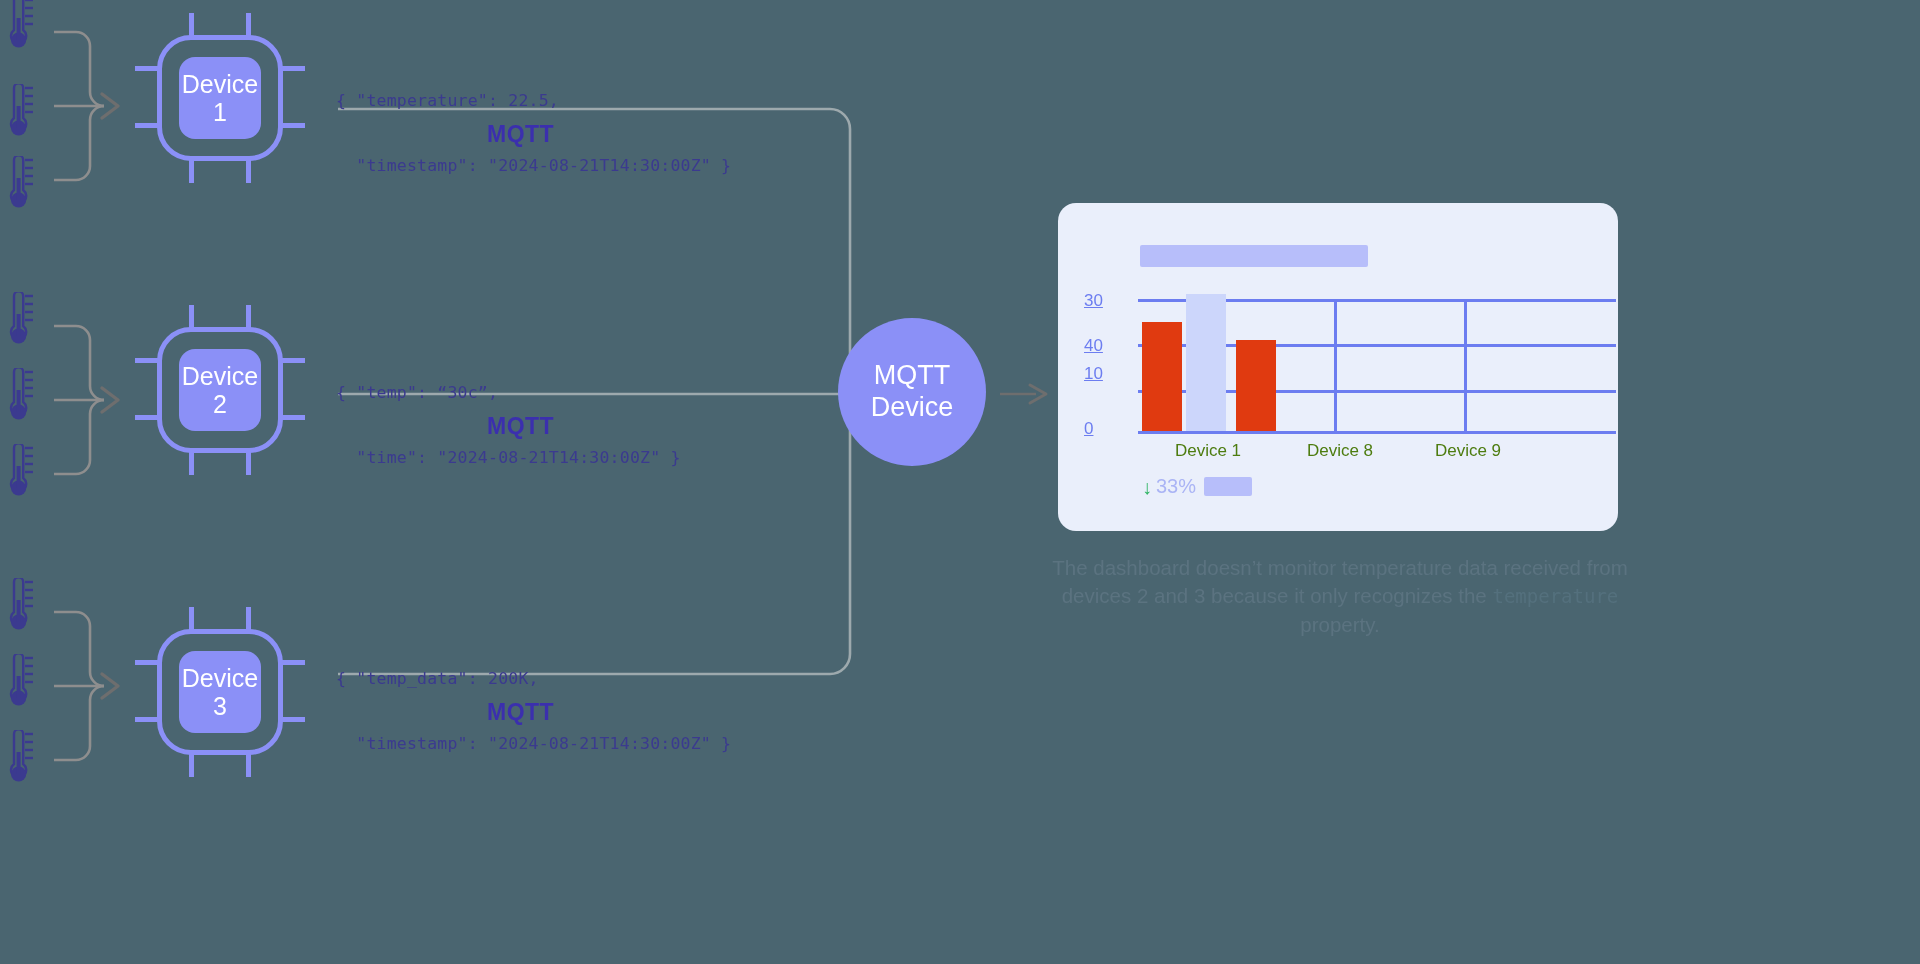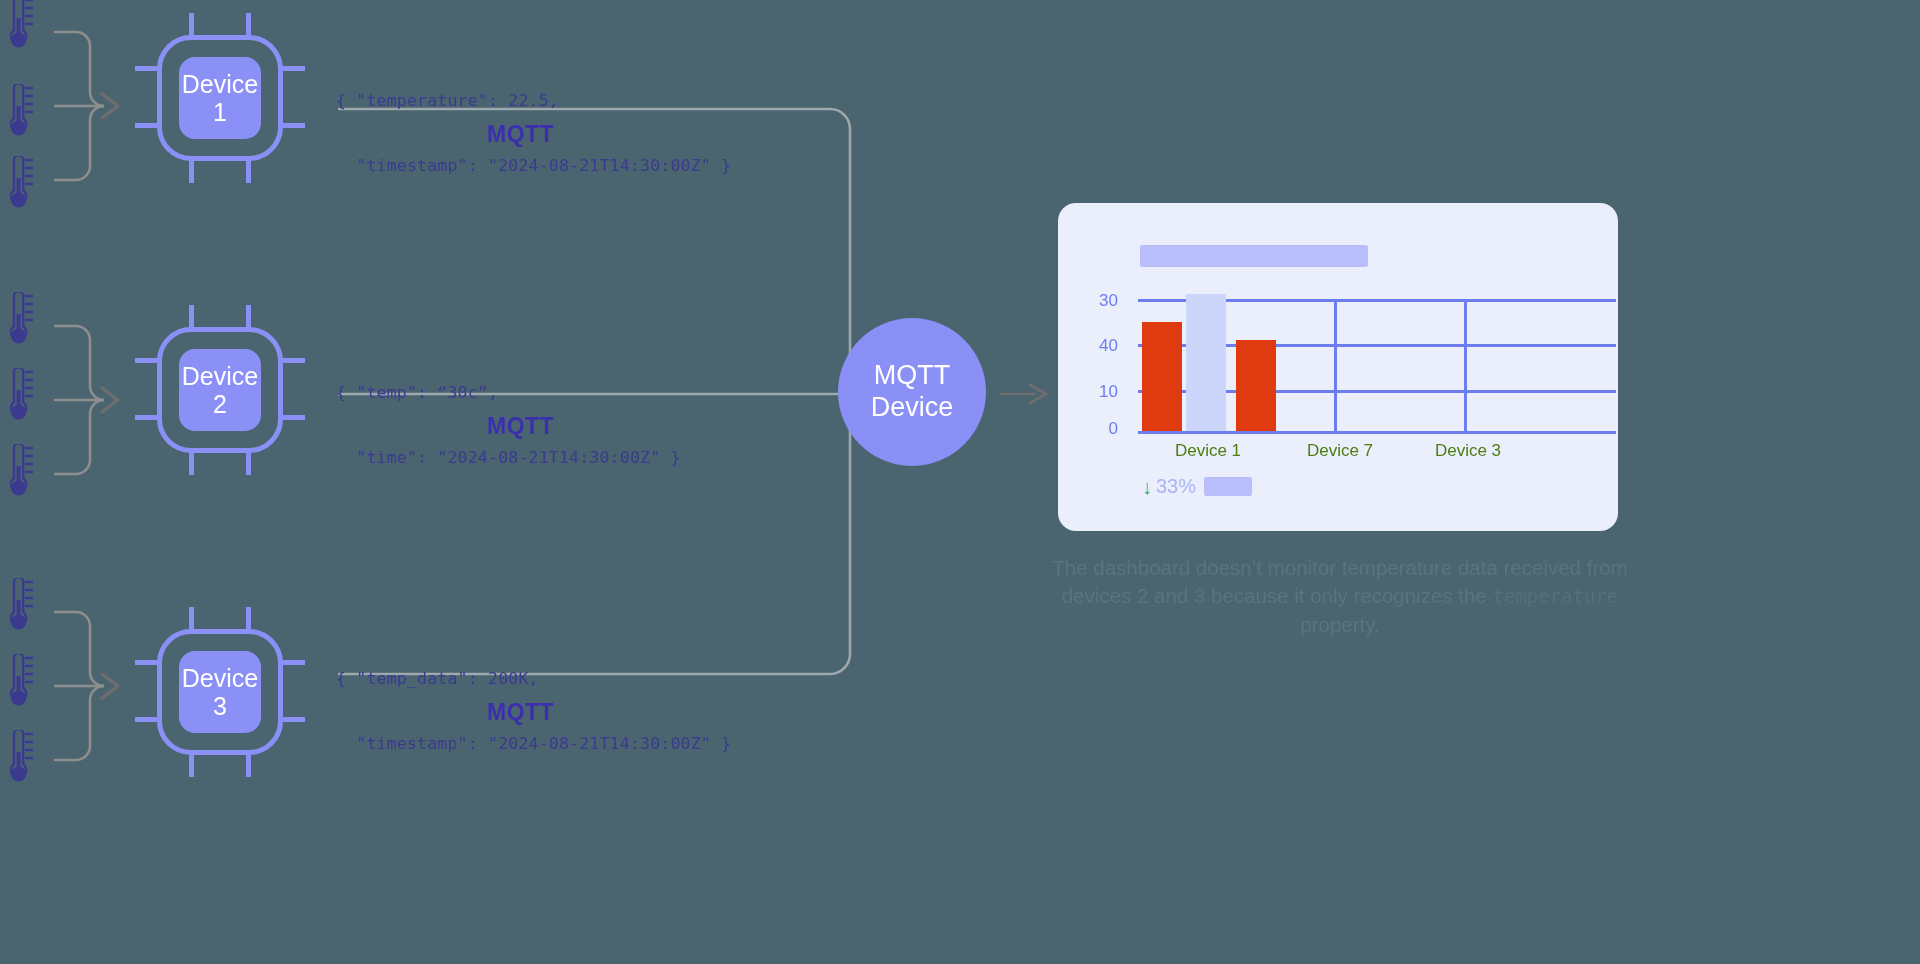--- a/index.html
+++ b/index.html
@@ -130,22 +130,22 @@
   }
   .chart {
     position: absolute;
     left: 0; top: 0;
     width: 560px; height: 328px;
   }
   .ytick {
     position: absolute;
     font-size: 17px;
     color: #6c7df0;
-    text-align: right;
     width: 34px;
+    text-decoration: underline;
   }
   .gridline {
     position: absolute;
     height: 3px;
     background: #6c7df0;
   }
   .vline {
     position: absolute;
     width: 3px;
     background: #6c7df0;
@@ -456,38 +456,38 @@
     </svg>
   </div>
 
   <div class="dashboard">
     <div class="dash-titlebar"></div>
 
     <div class="chart">
 
       <div class="ytick" style="left:26px; top:88px;">30</div>
       <div class="ytick" style="left:26px; top:133px;">40</div>
-      <div class="ytick" style="left:26px; top:179px;">10</div>
+      <div class="ytick" style="left:26px; top:161px;">10</div>
       <div class="ytick" style="left:26px; top:216px;">0</div>
 
       <div class="gridline" style="left:80px; top:96px;  width:478px;"></div>
       <div class="gridline" style="left:80px; top:141px; width:478px;"></div>
       <div class="gridline" style="left:80px; top:187px; width:478px;"></div>
       <div class="gridline" style="left:80px; top:228px; width:478px;"></div>
 
       <div class="vline" style="left:276px; top:96px; height:132px;"></div>
       <div class="vline" style="left:406px; top:96px; height:132px;"></div>
 
       <div class="bar" style="left:84px;  width:40px; height:109px; bottom:100px; background:#e03a10;"></div>
       <div class="bar" style="left:128px; width:40px; height:137px; bottom:100px; background:#ccd6fb;"></div>
       <div class="bar" style="left:178px; width:40px; height:91px;  bottom:100px; background:#e03a10;"></div>
 
       <div class="xlabel" style="left:90px;  top:238px; width:120px;">Device 1</div>
-      <div class="xlabel" style="left:222px; top:238px; width:120px;">Device 7</div>
-      <div class="xlabel" style="left:350px; top:238px; width:120px;">Device 3</div>
+      <div class="xlabel" style="left:222px; top:238px; width:120px;">Device 8</div>
+      <div class="xlabel" style="left:350px; top:238px; width:120px;">Device 9</div>
     </div>
 
     <div class="delta-row">
       <span class="delta-arrow">↓</span>
       <span class="delta-pct">33%</span>
       <span class="delta-chip"></span>
     </div>
   </div>
 
   <div class="caption">

